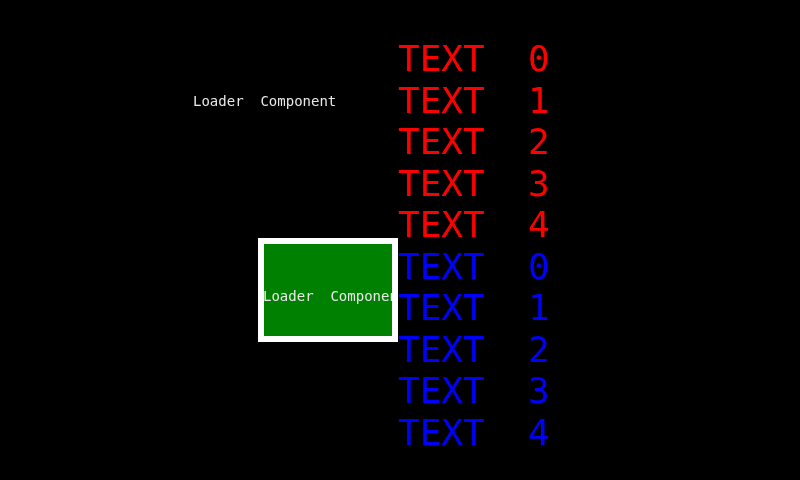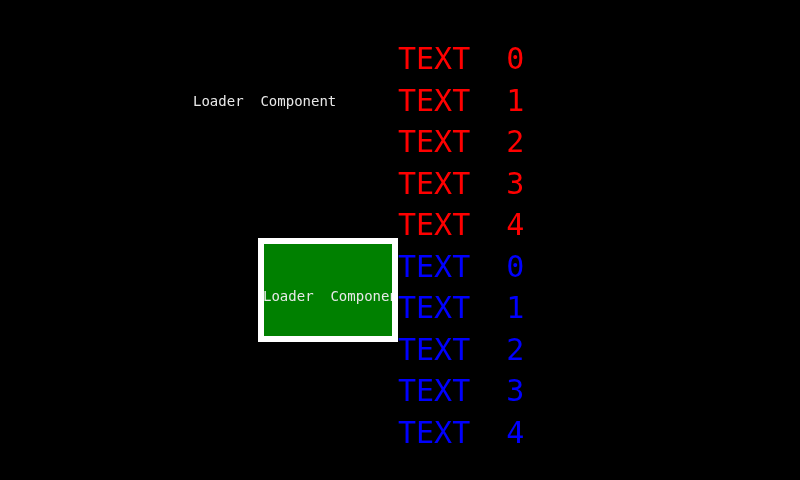--- a/index.html
+++ b/index.html
@@ -26,21 +26,21 @@
     position: absolute;
     left: 398px;
     top: 38px;
     width: 260px;
     z-index: 1;
   }
   .text-row {
     height: 41.5px;
     line-height: 41.5px;
     font-family: "DejaVu Sans Mono", monospace;
-    font-size: 30px;
+    font-size: 36px;
     letter-spacing: 0px;
     white-space: pre;
   }
   .text-row.red  { color: #ff0000; }
   .text-row.blue { color: #0000ff; }
 
   
   .plain-label {
     position: absolute;
     left: 193px;

